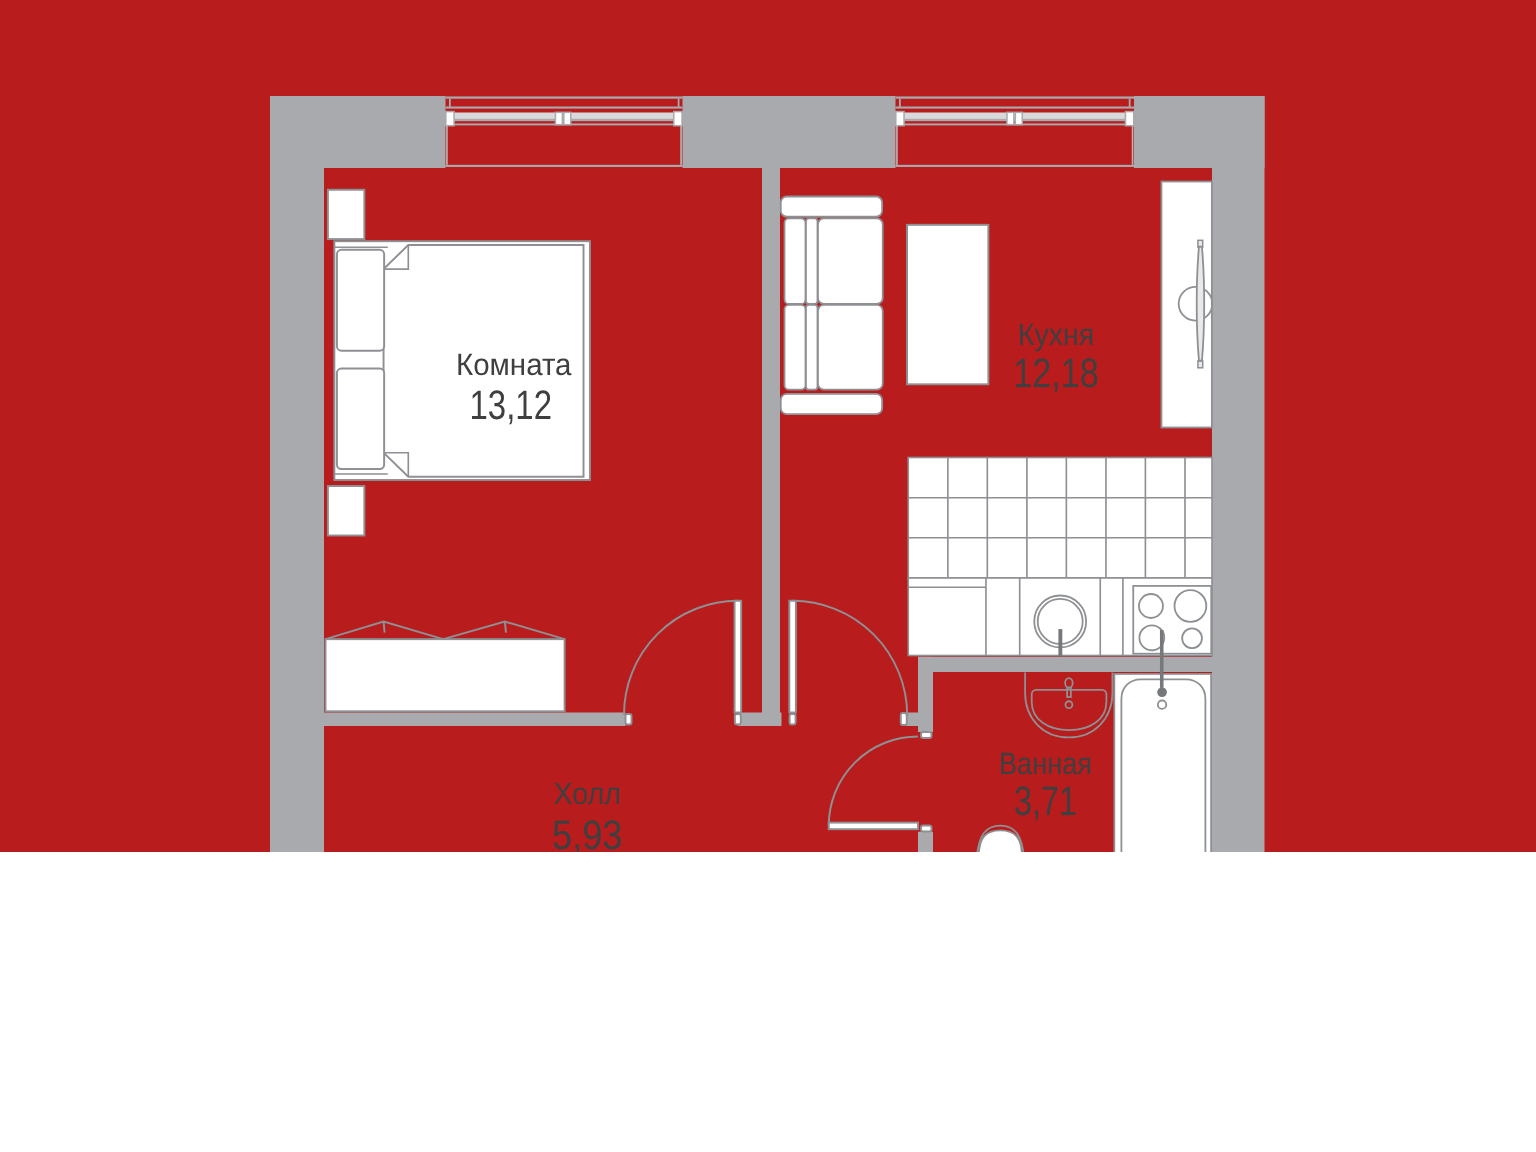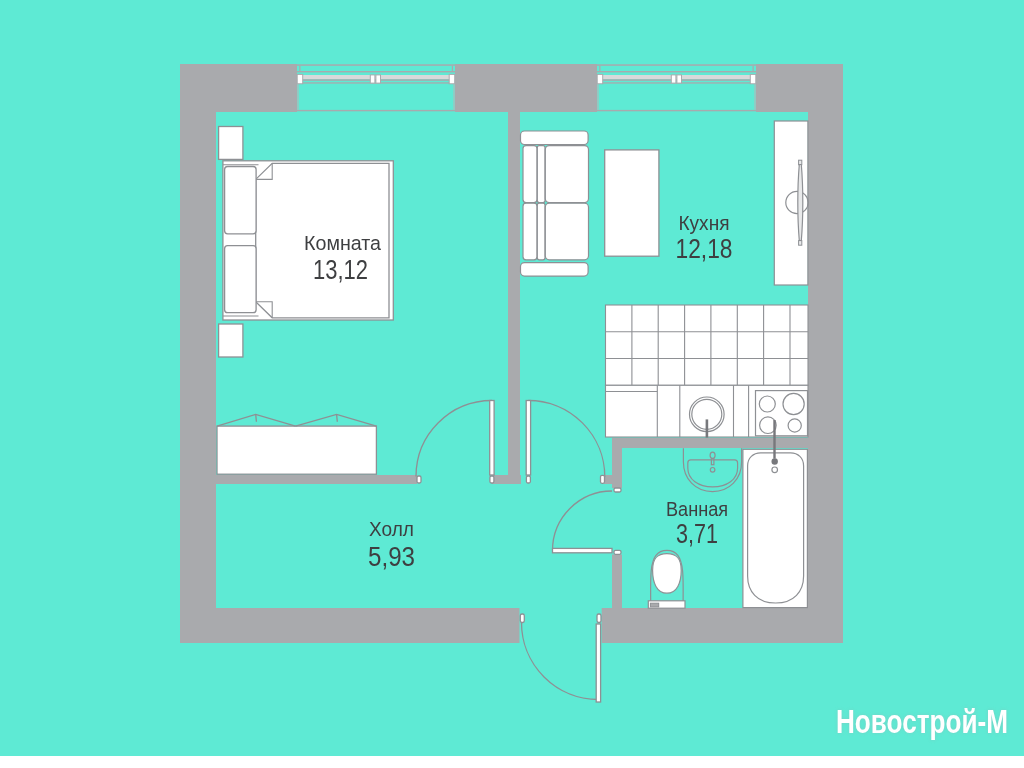--- a/index.html
+++ b/index.html
@@ -1,16 +1,16 @@
 <!DOCTYPE html>
 <html><head>
 <meta charset="utf-8">
 <style>
   html,body{margin:0;padding:0;background:#ffffff;}
-  .page{position:relative;width:1024px;height:756px;background:#5eead4;overflow:hidden;
+  .page{position:relative;width:1024px;height:568px;background:#b91c1c;overflow:hidden;
         font-family:"Liberation Sans", sans-serif;transform:translateZ(0);}
   svg{position:absolute;left:0;top:0;transform:translateZ(0);}
   text{font-family:"Liberation Sans", sans-serif;fill:#3e3f41;}
 </style>
 </head>
 <body>
 <div class="page">
 <svg width="1024" height="768" viewBox="0 0 1024 768">
 
 <g id="walls" fill="#a9aaad" stroke="none">

